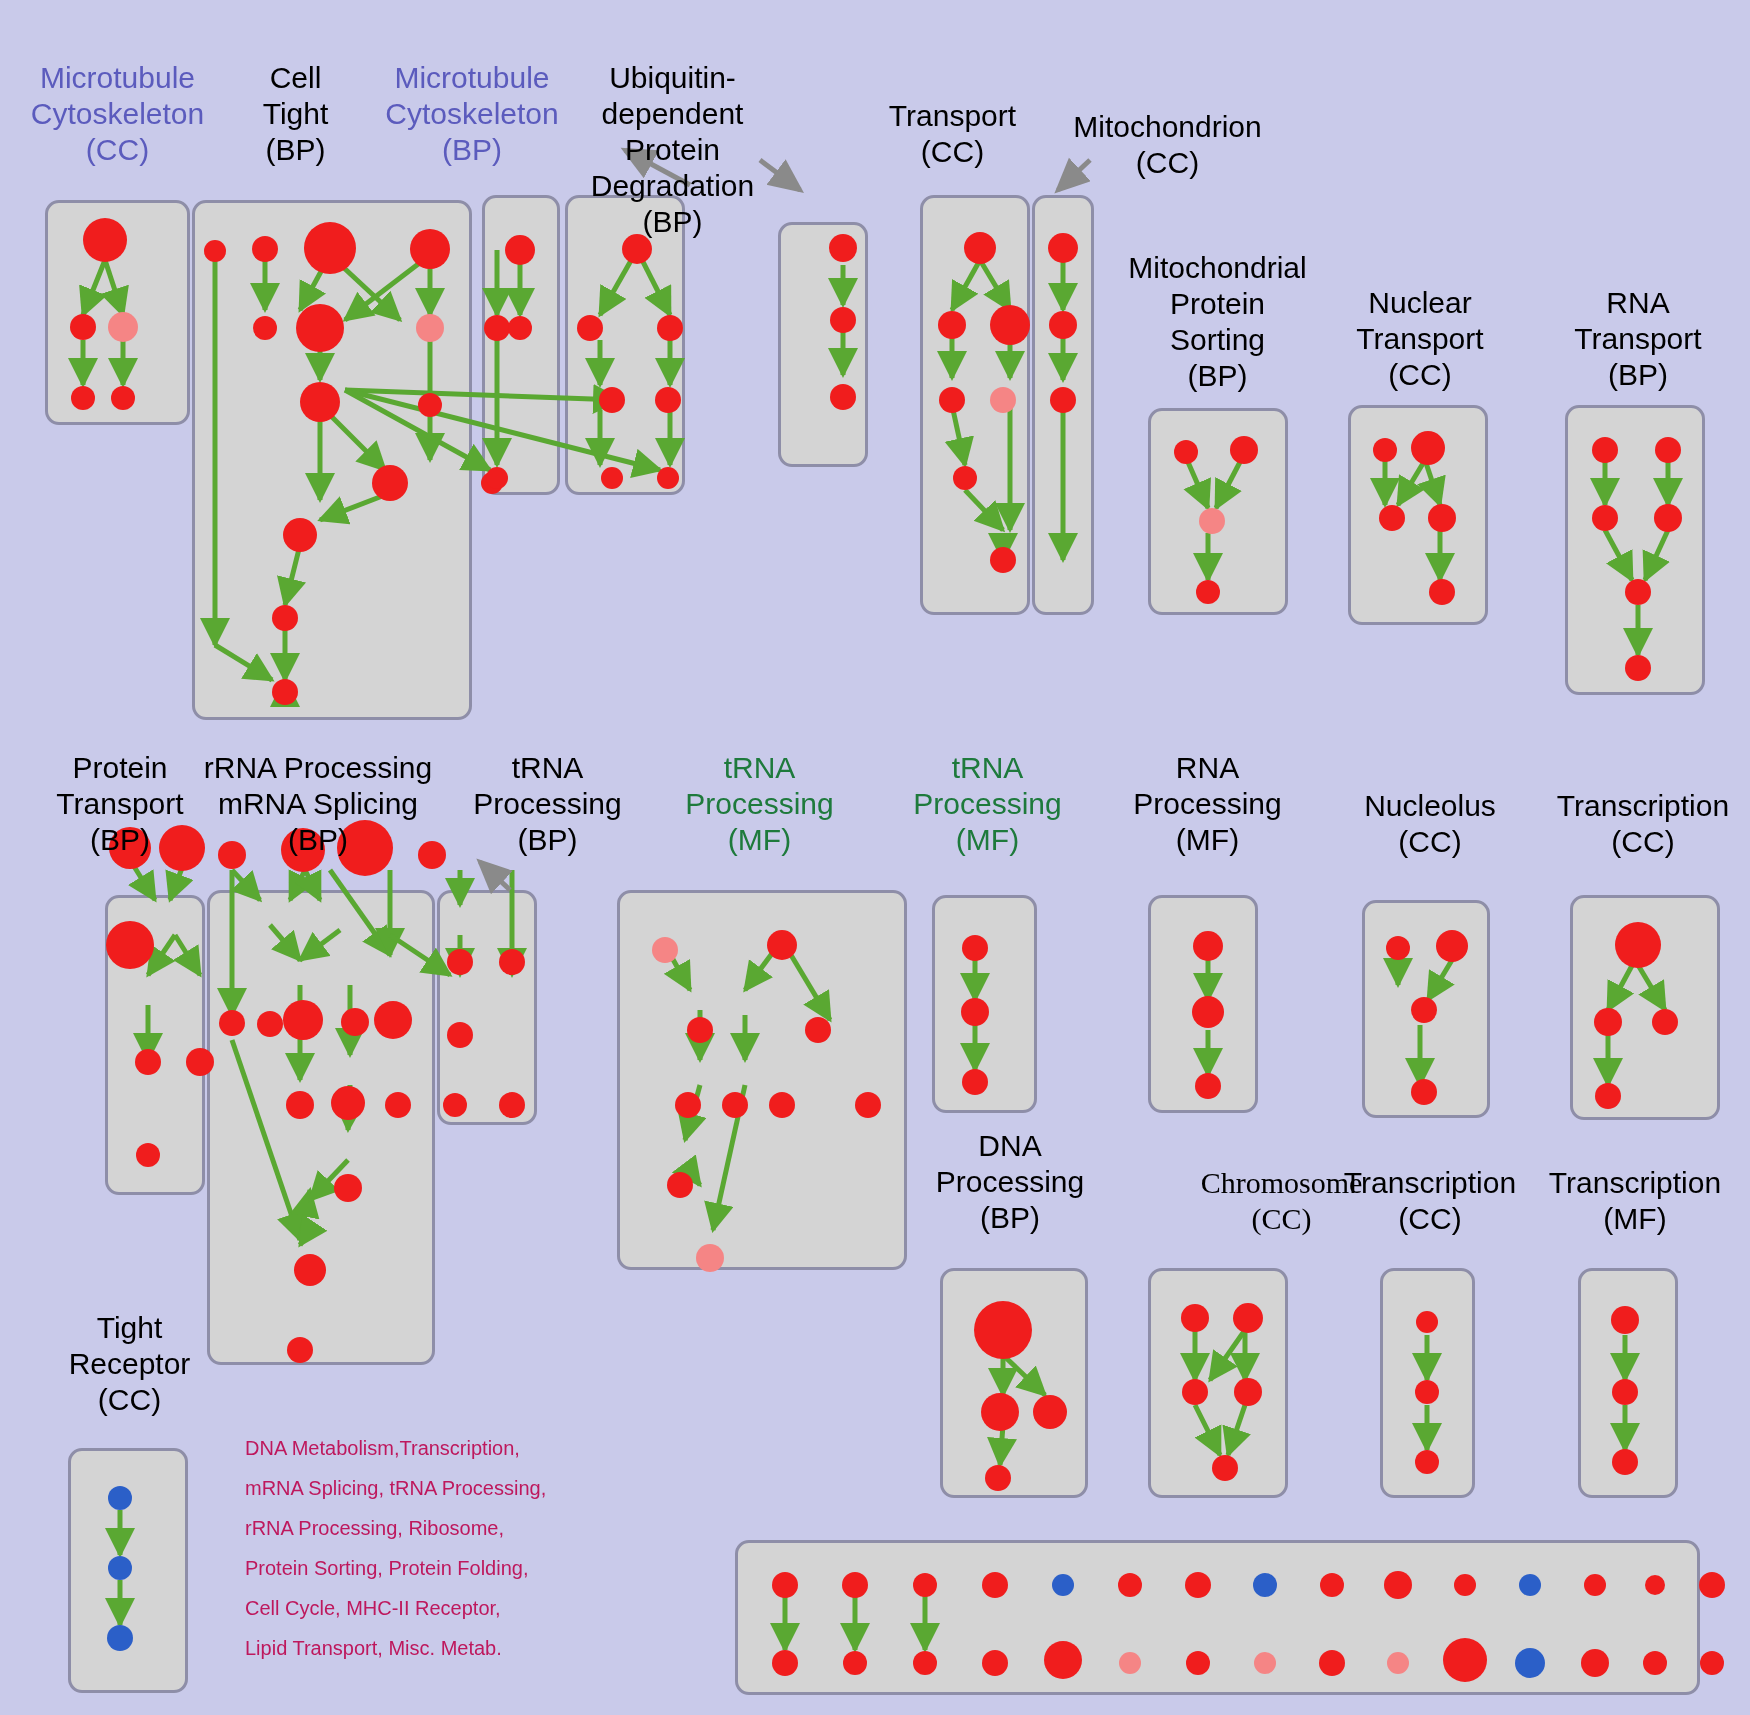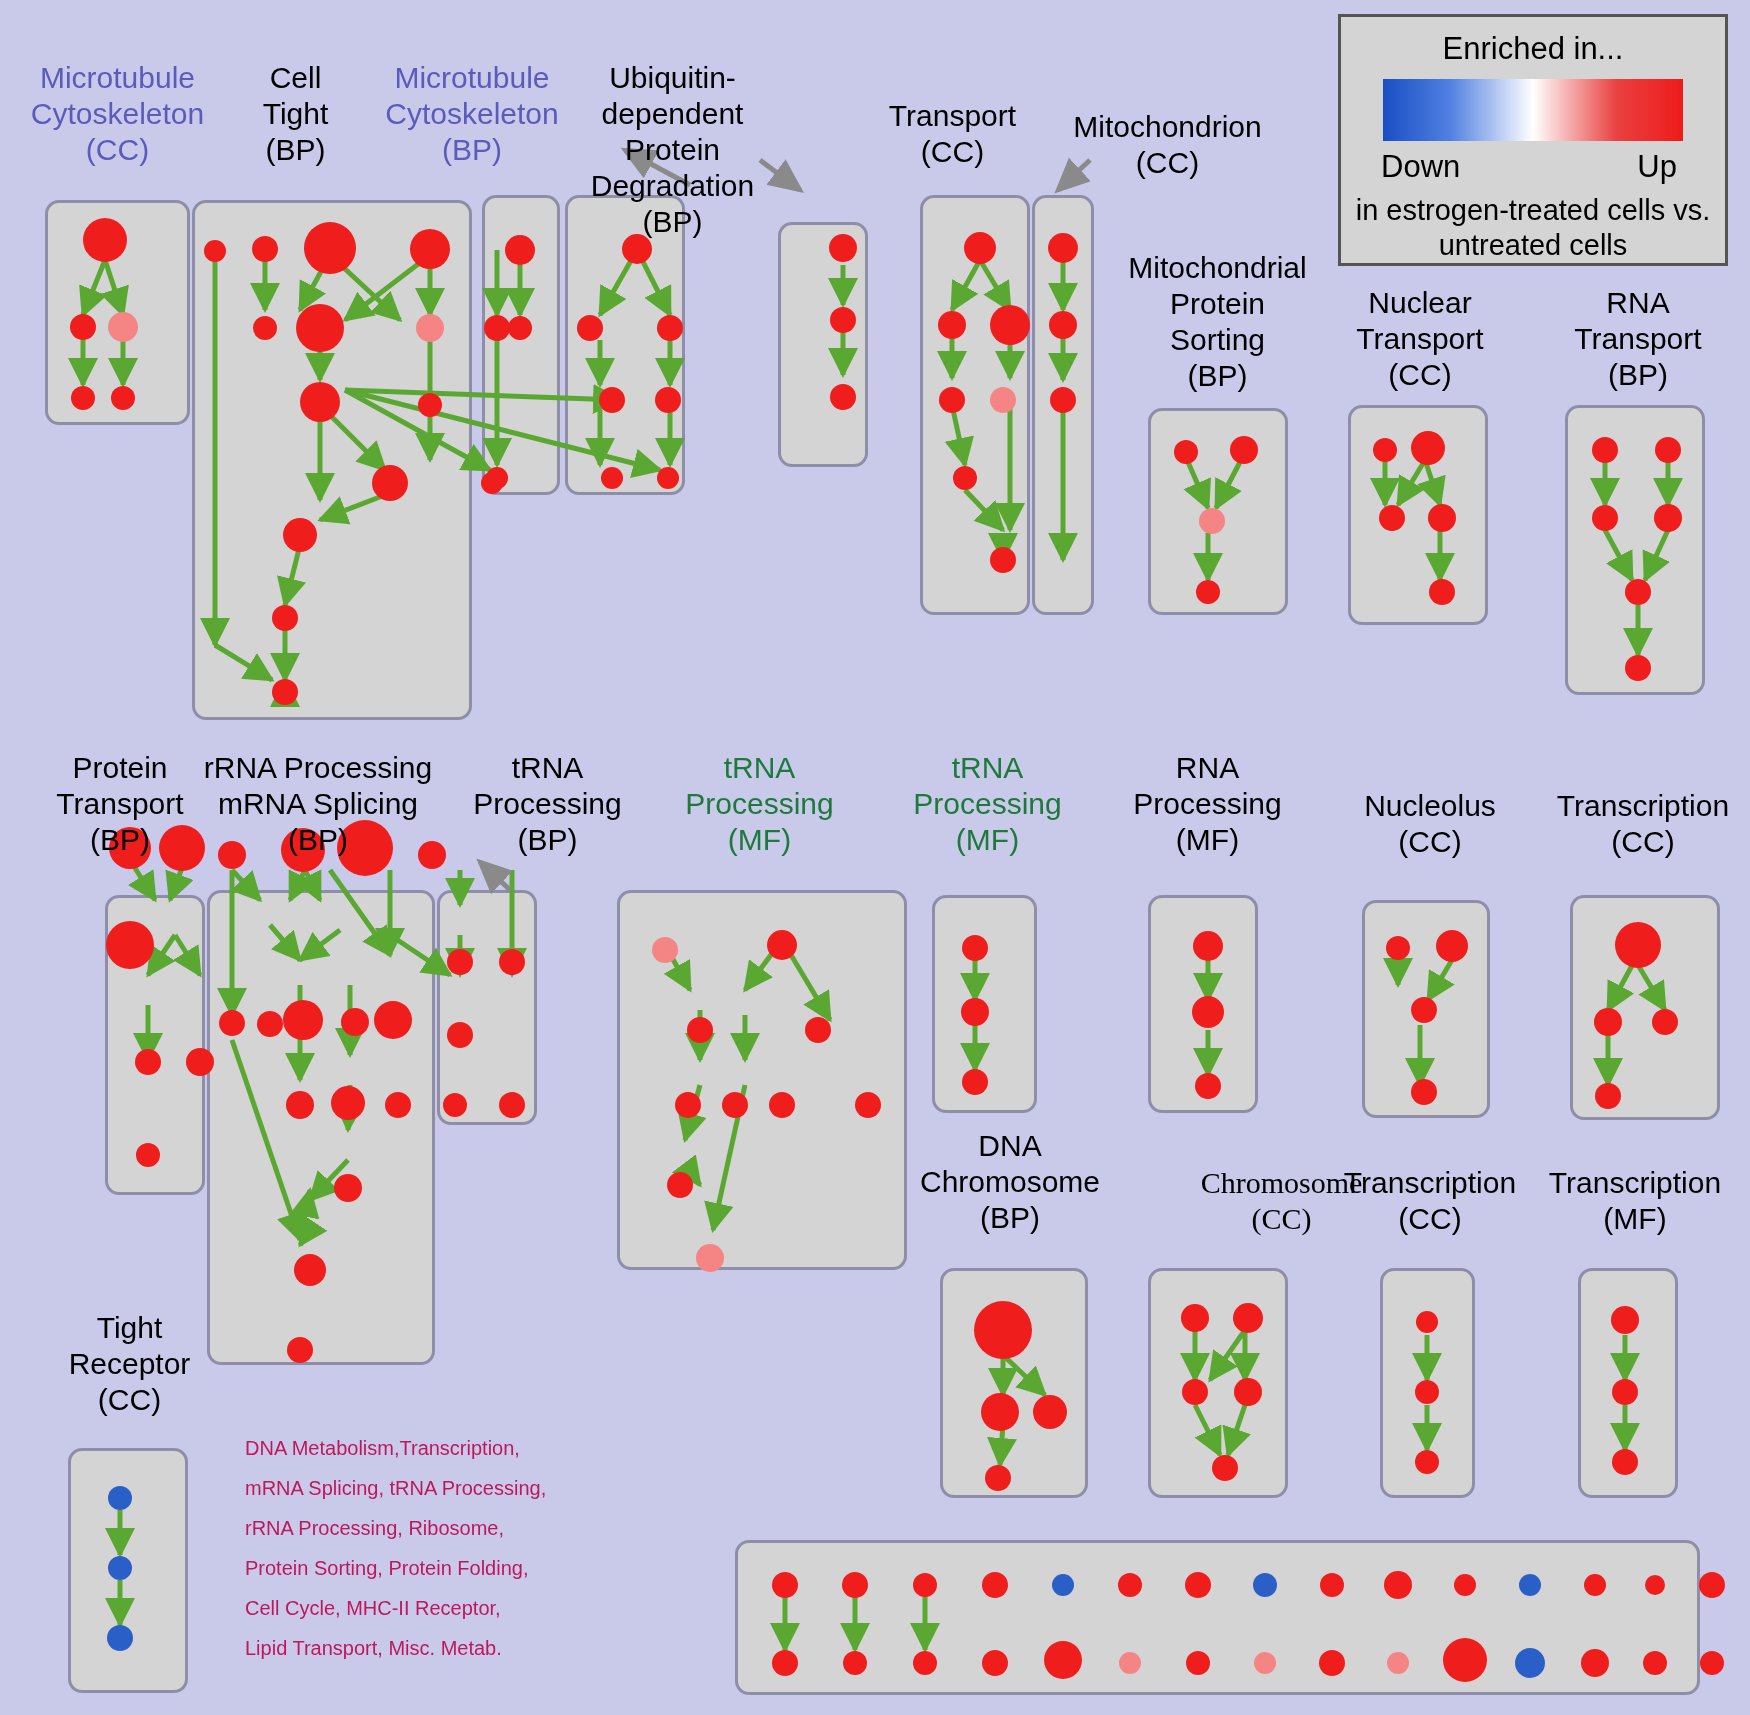--- a/index.html
+++ b/index.html
@@ -472,41 +472,33 @@
 (MF)</div>
   <div class="label" style="left:1120px;top:750px;width:175px;">RNA
 Processing
 (MF)</div>
   <div class="label" style="left:1340px;top:788px;width:180px;">Nucleolus
 (CC)</div>
   <div class="label" style="left:1548px;top:788px;width:190px;">Transcription
 (CC)</div>
 
   <div class="label" style="left:900px;top:1128px;width:220px;">DNA
-Chromosome
+Processing
 (BP)</div>
   <div class="label" style="left:1164px;top:1165px;width:235px;font-family:Liberation Serif, serif;">Chromosome
 (CC)</div>
   <div class="label" style="left:1330px;top:1165px;width:200px;">Transcription
 (CC)</div>
   <div class="label" style="left:1535px;top:1165px;width:200px;">Transcription
 (MF)</div>
   <div class="label" style="left:42px;top:1310px;width:175px;">Tight
 Receptor
 (CC)</div>
 
   <div class="freetext" style="left:245px;top:1428px;width:520px;">DNA Metabolism,Transcription,
 mRNA Splicing, tRNA Processing,
 rRNA Processing, Ribosome,
 Protein Sorting, Protein Folding,
 Cell Cycle, MHC-II Receptor,
 Lipid Transport, Misc. Metab.</div>
 
-  <div class="legend" style="left:1338px;top:14px;width:390px;height:252px;">
-    <div class="legend-title">Enriched in...</div>
-    <div class="legend-bar"></div>
-    <div class="legend-down">Down</div>
-    <div class="legend-up">Up</div>
-    <div class="legend-sub">in estrogen-treated cells
-vs. untreated cells</div>
-  </div>
 
 </div>
 
 </body></html>

